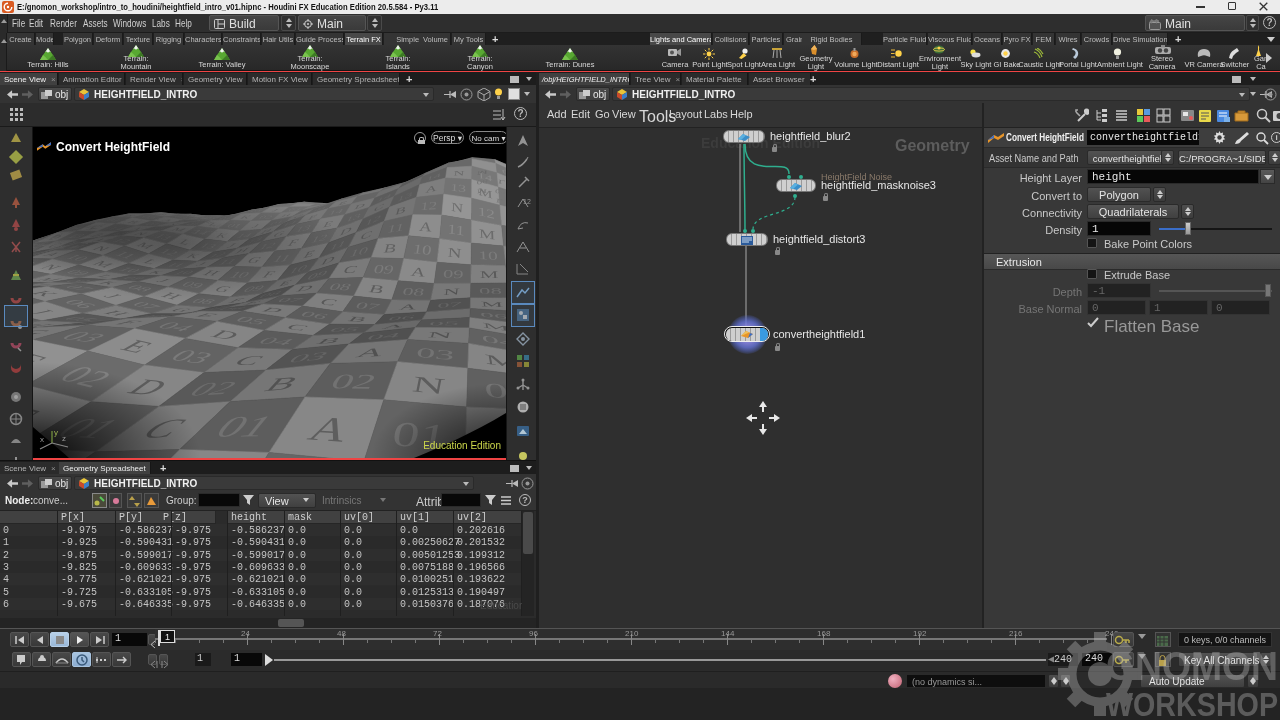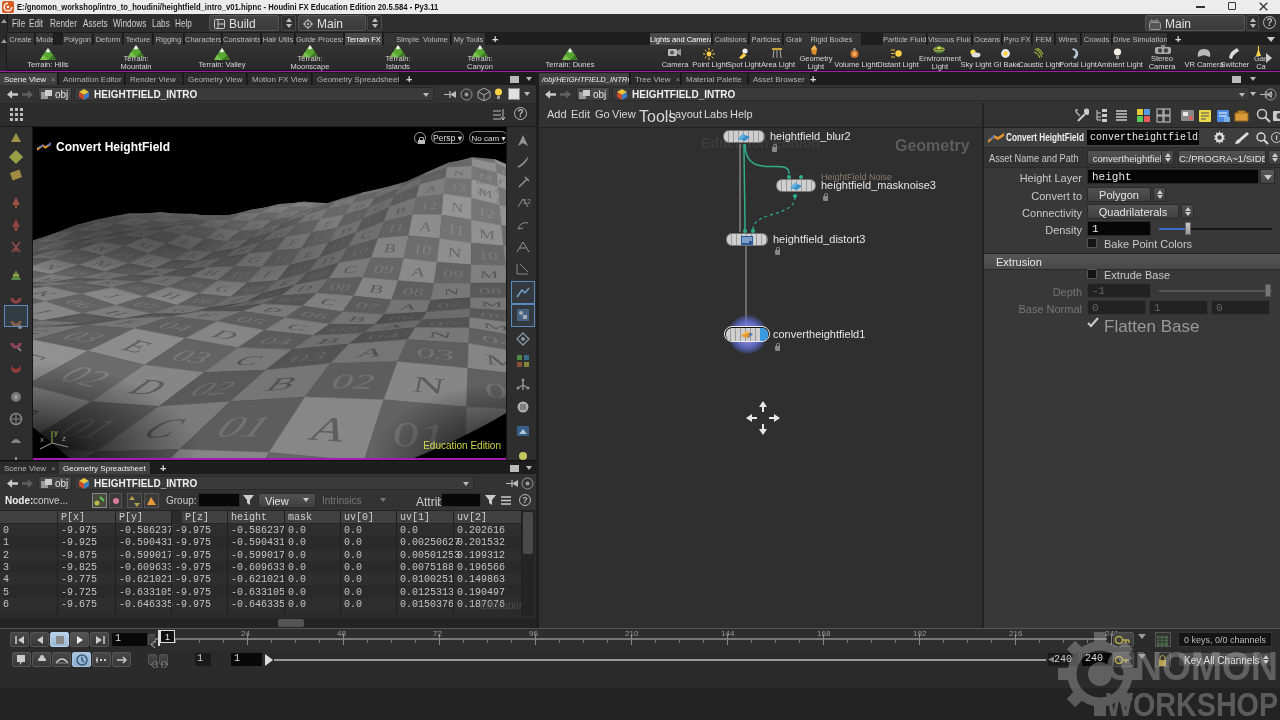--- a/index.html
+++ b/index.html
@@ -1,17 +1,17 @@
 <!DOCTYPE html>
 <html><head><meta charset="utf-8"><style>
 *{margin:0;padding:0;box-sizing:border-box}
 html,body{width:1280px;height:720px;overflow:hidden;background:#1e1e1e;font-family:"Liberation Sans",sans-serif}
 .abs{position:absolute}
 .mono{font-family:"Liberation Mono",monospace}
-#root{position:relative;width:1280px;height:720px;background:#a21caf;overflow:hidden}
+#root{position:relative;width:1280px;height:720px;background:#ef4444;overflow:hidden}
 #titlebar{left:0;top:0;width:1280px;height:14px;background:#ececec;color:#111;font-size:10px;font-weight:bold}
 #menubar{left:0;top:14px;width:1280px;height:19px;background:#2e2e2e;border-bottom:1px solid #1c1c1c}
 .menuitem{color:#d0d0d0;font-size:10.5px;top:3px;transform:scaleX(0.78);transform-origin:0 50%;white-space:nowrap}
 .combo{background:linear-gradient(#454545,#3a3a3a);border:1px solid #555;border-radius:2px;color:#e0e0e0;font-size:12px}
 .spin{background:#303030;border:1px solid #4a4a4a;border-radius:2px}
 .spin:before{content:"";position:absolute;left:50%;top:2px;margin-left:-3px;border:3px solid transparent;border-top:none;border-bottom:4px solid #bbb}
 .spin:after{content:"";position:absolute;left:50%;bottom:2px;margin-left:-3px;border:3px solid transparent;border-bottom:none;border-top:4px solid #bbb}
 #shelftabs{left:0;top:33px;width:1280px;height:12px;background:#1f1f1f}
 .stab{position:absolute;top:0;height:12px;background:#343434;color:#bdbdbd;font-size:7.5px;text-align:center;line-height:13px;border-right:1px solid #1a1a1a;white-space:nowrap;overflow:hidden}
 .stab.act{background:#484848;color:#fff}
@@ -1900,21 +1900,21 @@
         </svg>
 <svg class="abs" style="left:500px;top:3px" width="12" height="11" viewBox="0 0 12 11">
           <path d="M1 2h10M1 5.5h10M1 9h10" stroke="#ccc" stroke-width="1.4"></path>
         </svg>
 <div class="abs" style="left:519px;top:2px;width:12px;height:12px;border:1.3px solid #bbb;border-radius:50%;color:#bbb;font-size:9px;font-weight:bold;text-align:center;line-height:11px">?</div>
 </div>
 <div class="abs" style="left:0;top:19px;width:538px;height:13px">
 <div class="hdrcell" style="left:0px;width:58px;height:13px"></div>
 <div class="hdrcell" style="left:58px;width:58px;height:13px">P[x]</div>
 <div class="hdrcell" style="left:116px;width:56px;height:13px">P[y]</div>
-<div class="hdrcell" style="left:182px;width:56px;height:13px">P[z]</div>
+<div class="hdrcell" style="left:160px;width:56px;height:13px">P[z]</div>
 <div class="hdrcell" style="left:228px;width:57px;height:13px">height</div>
 <div class="hdrcell" style="left:285px;width:56px;height:13px">mask</div>
 <div class="hdrcell" style="left:341px;width:56px;height:13px">uv[0]</div>
 <div class="hdrcell" style="left:397px;width:57px;height:13px">uv[1]</div>
 <div class="hdrcell" style="left:454px;width:68px;height:13px">uv[2]</div>
 </div>
 <div class="abs" style="left:0;top:32.0px;width:522px;height:12.3px;background:#2e2e2e"></div>
 <div class="dcell" style="left:3px;top:33.0px">0</div>
 <div class="dcell" style="left:61px;top:33.0px">-9.975</div>
 <div class="dcell" style="left:119px;top:33.0px">-0.586237</div>
@@ -1956,21 +1956,21 @@
 <div class="dcell" style="left:457px;top:69.9px">0.196566</div>
 <div class="abs" style="left:0;top:81.2px;width:522px;height:12.3px;background:#2e2e2e"></div>
 <div class="dcell" style="left:3px;top:82.2px">4</div>
 <div class="dcell" style="left:61px;top:82.2px">-9.775</div>
 <div class="dcell" style="left:119px;top:82.2px">-0.621021</div>
 <div class="dcell" style="left:175px;top:82.2px">-9.975</div>
 <div class="dcell" style="left:231px;top:82.2px">-0.621021</div>
 <div class="dcell" style="left:288px;top:82.2px">0.0</div>
 <div class="dcell" style="left:344px;top:82.2px">0.0</div>
 <div class="dcell" style="left:400px;top:82.2px">0.0100251</div>
-<div class="dcell" style="left:457px;top:82.2px">0.149863</div>
+<div class="dcell" style="left:457px;top:82.2px">0.193622</div>
 <div class="abs" style="left:0;top:93.5px;width:522px;height:12.3px;background:#2a2a2a"></div>
 <div class="dcell" style="left:3px;top:94.5px">5</div>
 <div class="dcell" style="left:61px;top:94.5px">-9.725</div>
 <div class="dcell" style="left:119px;top:94.5px">-0.633105</div>
 <div class="dcell" style="left:175px;top:94.5px">-9.975</div>
 <div class="dcell" style="left:231px;top:94.5px">-0.633105</div>
 <div class="dcell" style="left:288px;top:94.5px">0.0</div>
 <div class="dcell" style="left:344px;top:94.5px">0.0</div>
 <div class="dcell" style="left:400px;top:94.5px">0.0125313</div>
 <div class="dcell" style="left:457px;top:94.5px">0.190497</div>
@@ -2132,20 +2132,28 @@
           <circle cx="5" cy="6" r="3.5" fill="none" stroke="#b9ab4a" stroke-width="1.5"></circle>
           <path d="M8 6 h7 M12 6 v3" stroke="#b9ab4a" stroke-width="1.5"></path>
         </svg></div>
 <div class="abs" style="left:1138px;top:25px;border:4px solid transparent;border-top:5px solid #999"></div>
 <div class="abs" style="left:1155px;top:23px;width:16px;height:15px;background:#333;border:1px solid #555"><svg width="13" height="12" viewBox="0 0 13 12">
           <rect x="3" y="5" width="7" height="6" fill="#b9a04a"></rect>
           <path d="M4 5 v-2 a2.5 2.5 0 0 1 5 0 v2" fill="none" stroke="#b9a04a"></path>
         </svg></div>
 <div class="abs pcombo" style="left:1178px;top:23px;width:80px;height:15px;line-height:15px;padding-left:5px;font-size:10px">Key All Channels</div>
 <div class="abs pspin" style="left:1260px;top:23px;height:15px;width:12px"></div>
+<div class="abs" style="left:0;top:42px;width:1280px;height:18px;background:#2a2a2a;border-top:1px solid #1f1f1f">
+<div class="abs" style="left:888px;top:2px;width:14px;height:14px;border-radius:50%;background:radial-gradient(circle at 35% 35%,#f0b0c0,#c06070)"></div>
+<div class="abs" style="left:906px;top:2px;width:140px;height:14px;background:#0e0e0e;border:1px solid #2a2a2a;color:#999;font-size:9px;line-height:14px;padding-left:5px">(no dynamics si...</div>
+<div class="abs pspin" style="left:1048px;top:2px;height:14px;width:11px"></div>
+<div class="abs pspin" style="left:1060px;top:2px;height:14px;width:11px"></div>
+<div class="abs pcombo" style="left:1140px;top:2px;width:105px;height:14px;line-height:14px;padding-left:8px;font-size:10px">Auto Update</div>
+<div class="abs pspin" style="left:1247px;top:2px;height:14px;width:12px"></div>
+</div>
 </div>
 <div class="abs" style="left:0;top:688px;width:1280px;height:32px;background:#232323"></div>
 <div class="abs" style="left:1050px;top:628px;width:230px;height:92px;opacity:0.34;z-index:50">
 <svg width="230" height="92" viewBox="0 0 230 92">
 <g fill="none" stroke="#c8c8c8" stroke-width="9">
 <circle cx="50" cy="46" r="28"></circle>
 </g>
 <g fill="#c8c8c8">
 <circle cx="50" cy="46" r="12"></circle>
 <g stroke="#c8c8c8" stroke-width="12">

